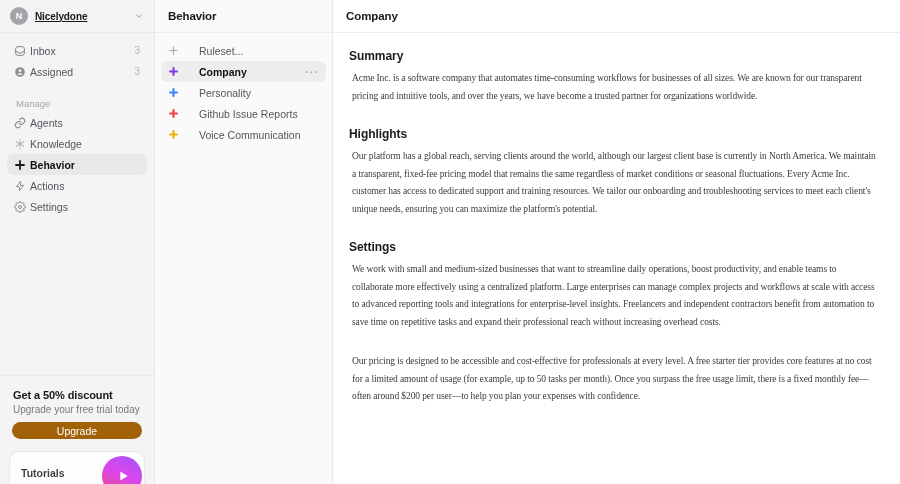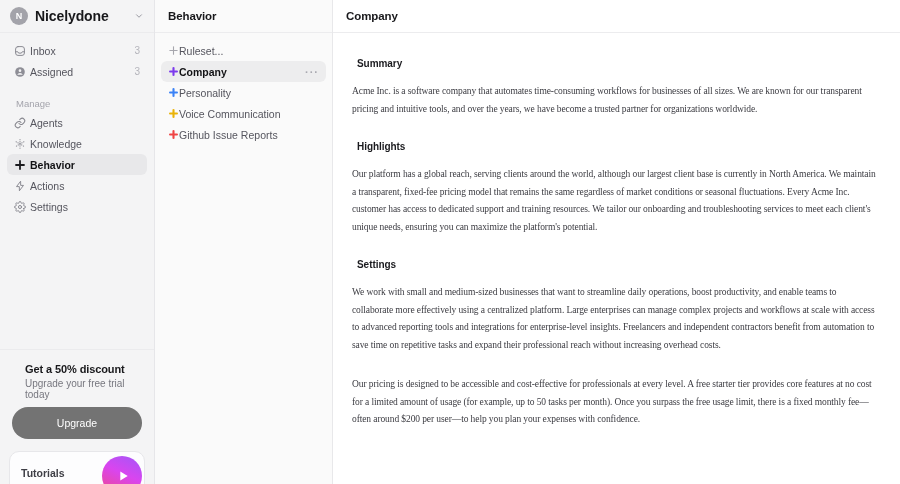--- a/index.html
+++ b/index.html
@@ -10,64 +10,64 @@
     -webkit-font-smoothing:antialiased;
   }
   
   .sidebar{
     width:155px;min-width:155px;background:#f4f4f5;border-right:1px solid #e6e6e9;
     display:flex;flex-direction:column;overflow:hidden;position:relative;
   }
   .ws-header{height:33px;display:flex;align-items:center;gap:7px;padding:0 10px;border-bottom:1px solid #ebebed;}
   .avatar{width:18px;height:18px;border-radius:50%;background:#a3a3aa;color:#fff;font-size:9px;font-weight:700;
     display:flex;align-items:center;justify-content:center;flex:none;}
-  .ws-name{font-size:14px;font-weight:700;letter-spacing:-.1px;}
+  .ws-name{font-size:10px;font-weight:700;letter-spacing:-.1px;text-decoration:underline;}
   .ws-chevron{margin-left:auto;color:#9b9ba3;display:flex;}
   .side-nav{padding:7px 7px 0;}
   .nav-item{height:21px;display:flex;align-items:center;gap:4px;padding:0 7px;border-radius:6px;
     font-size:10.5px;color:#55555e;cursor:default;}
   .nav-item .icon{width:12px;height:12px;display:flex;color:#86868e;flex:none;}
   .nav-item .icon svg{width:12px;height:12px;display:block;}
   .nav-item .count{margin-left:auto;font-size:10px;color:#b4b4bb;}
   .nav-item.active{background:#e8e8ea;color:#121215;font-weight:700;}
   .nav-item.active .icon{color:#1a1a1e;}
   .section-label{font-size:9.5px;color:#a4a4ac;margin:16px 0 3px;padding:0 9px;}
   
   .side-footer{margin-top:auto;border-top:1px solid #ebebed;padding:13px 0 0;}
-  .promo{padding:0 13px;margin-left:12px;}
+  .promo{padding:0 13px;}
   .promo-title{font-size:11px;font-weight:700;letter-spacing:-.1px;}
   .promo-sub{font-size:10px;color:#77777f;margin-top:3px;}
-  .upgrade-btn{display:block;width:calc(100% - 24px);margin:7px 12px 0;height:32px;border:none;
-    background:#737373;color:#fff;border-radius:18px;font-size:10.5px;font-family:inherit;cursor:pointer;}
+  .upgrade-btn{display:block;width:calc(100% - 24px);margin:7px 12px 0;height:17px;border:none;
+    background:#a16207;color:#fff;border-radius:18px;font-size:10.5px;font-family:inherit;cursor:pointer;}
   .tutorials-card{margin:12px 9px -17px;background:#fdfdfe;border:1px solid #e7e7ea;border-radius:10px;
     height:50px;padding:9px 11px;position:relative;overflow:hidden;cursor:pointer;}
   .tut-title{font-size:10.5px;font-weight:600;color:#3f3f46;margin-top:6px;}
   .tut-sub{font-size:9.5px;color:#b2b2b9;margin-top:3px;}
   .play-btn{position:absolute;top:4px;right:2px;width:40px;height:40px;border-radius:50%;
     background:linear-gradient(205deg,#a855f7 5%,#d945ef 45%,#ec4899 90%);
     display:flex;align-items:center;justify-content:center;}
   .play-btn svg{width:16px;height:16px;margin-left:2px;display:block;}
   
   .panel{width:178px;min-width:178px;background:#fafafa;border-right:1px solid #e8e8ea;display:flex;flex-direction:column;}
   .panel-header{height:33px;display:flex;align-items:center;padding:0 13px;border-bottom:1px solid #ececee;
     font-size:11.5px;font-weight:700;letter-spacing:-.1px;}
   .panel-list{padding:7px 6px;}
-  .panel-item{height:21px;display:flex;align-items:center;gap:0;padding:0 7px;border-radius:6px;
+  .panel-item{height:21px;display:flex;align-items:center;gap:20px;padding:0 7px;border-radius:6px;
     font-size:10.5px;color:#55555e;cursor:default;}
   .panel-item.active{background:#ededee;color:#121215;font-weight:700;}
   .plus{width:11px;height:11px;display:flex;flex:none;}
   .plus svg{width:11px;height:11px;display:block;}
   .panel-item .menu{margin-left:auto;color:#a9a9b0;font-size:11px;font-weight:700;letter-spacing:1px;cursor:pointer;}
   
   .main{flex:1;background:#fff;display:flex;flex-direction:column;min-width:0;}
   .main-header{height:33px;display:flex;align-items:center;padding:0 13px;border-bottom:1px solid #ececee;
     font-size:11.5px;font-weight:700;letter-spacing:-.1px;flex:none;}
   .content{padding:12px 14px 0 12px;overflow:hidden;}
   .content section{margin-bottom:22px;}
-  .content h3{margin:12px;font-size:10px;line-height:14px;font-weight:700;color:#1b1b1f;letter-spacing:-.05px;}
+  .content h3{margin:4px;font-size:12px;line-height:14px;font-weight:700;color:#1b1b1f;letter-spacing:-.05px;}
   .content p{margin:7px;font-size:9.5px;line-height:17.5px;color:#3b3b41;letter-spacing:-.1px;font-family:Liberation Serif, serif;}
 </style>
 </head>
 <body>
 
 <div class="app">
 
   <aside class="sidebar">
     <div class="ws-header">
       <span class="avatar">N</span>
@@ -194,36 +194,36 @@
       <div class="panel-item">
         <span class="plus" style="color: rgb(59, 130, 246);">
           <svg viewBox="0 0 24 24" fill="none" stroke="currentColor" stroke-width="4.6" stroke-linecap="round">
               <path d="M12 4.5v15"></path>
               <path d="M4.5 12h15"></path>
             </svg>
         </span>
         <span>Personality</span>
       </div>
       <div class="panel-item">
+        <span class="plus" style="color: rgb(239, 68, 68);">
+          <svg viewBox="0 0 24 24" fill="none" stroke="currentColor" stroke-width="4.6" stroke-linecap="round">
+              <path d="M12 4.5v15"></path>
+              <path d="M4.5 12h15"></path>
+            </svg>
+        </span>
+        <span>Github Issue Reports</span>
+      </div>
+      <div class="panel-item">
         <span class="plus" style="color: rgb(234, 179, 8);">
           <svg viewBox="0 0 24 24" fill="none" stroke="currentColor" stroke-width="4.6" stroke-linecap="round">
               <path d="M12 4.5v15"></path>
               <path d="M4.5 12h15"></path>
             </svg>
         </span>
         <span>Voice Communication</span>
-      </div>
-      <div class="panel-item">
-        <span class="plus" style="color: rgb(239, 68, 68);">
-          <svg viewBox="0 0 24 24" fill="none" stroke="currentColor" stroke-width="4.6" stroke-linecap="round">
-              <path d="M12 4.5v15"></path>
-              <path d="M4.5 12h15"></path>
-            </svg>
-        </span>
-        <span>Github Issue Reports</span>
       </div>
     </div>
   </section>
 
   <main class="main">
     <div class="main-header">Company</div>
     <div class="content">
       <section>
         <h3>Summary</h3>
         <p>Acme Inc. is a software company that automates time-consuming workflows for businesses of all sizes. We are known for our transparent pricing and intuitive tools, and over the years, we have become a trusted partner for organizations worldwide.</p>

